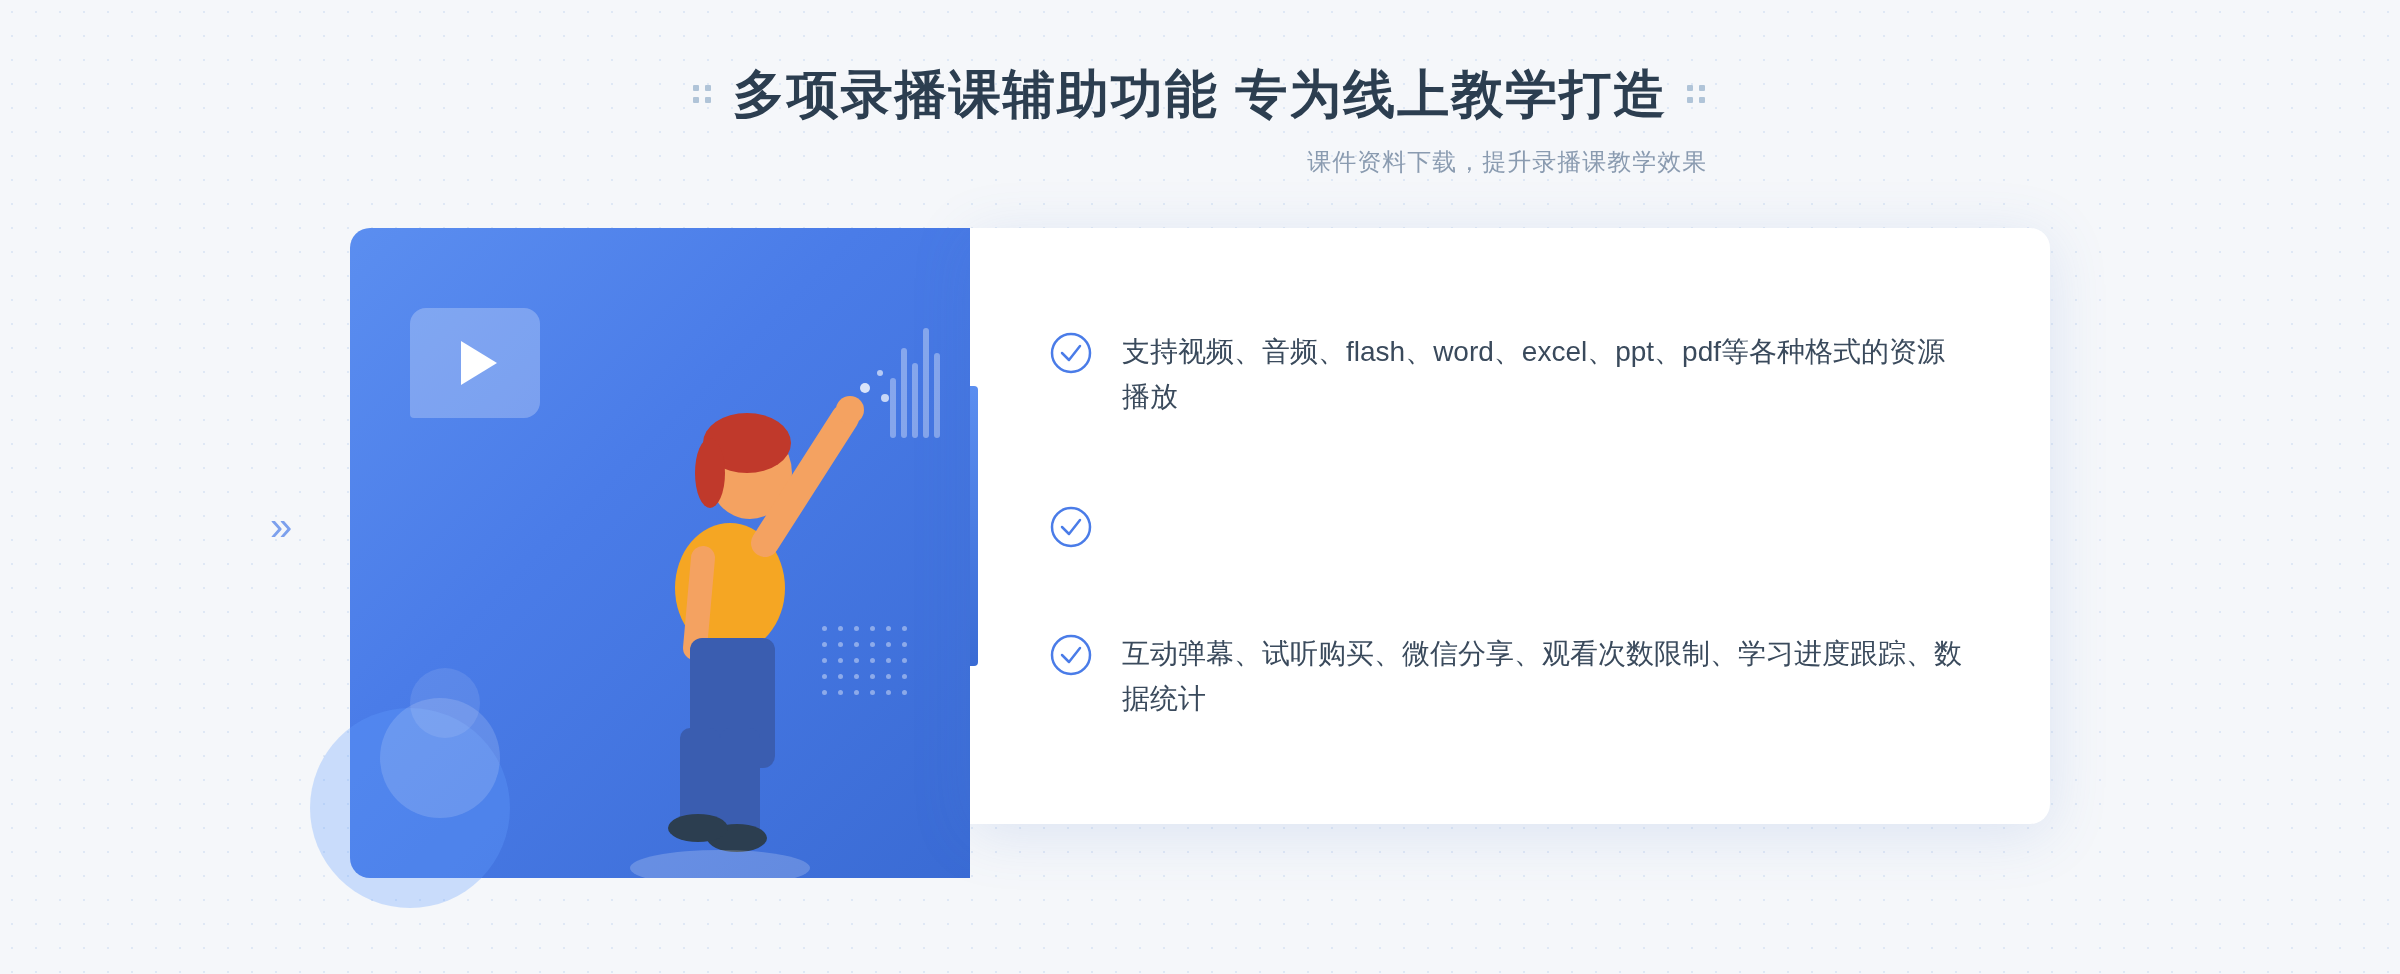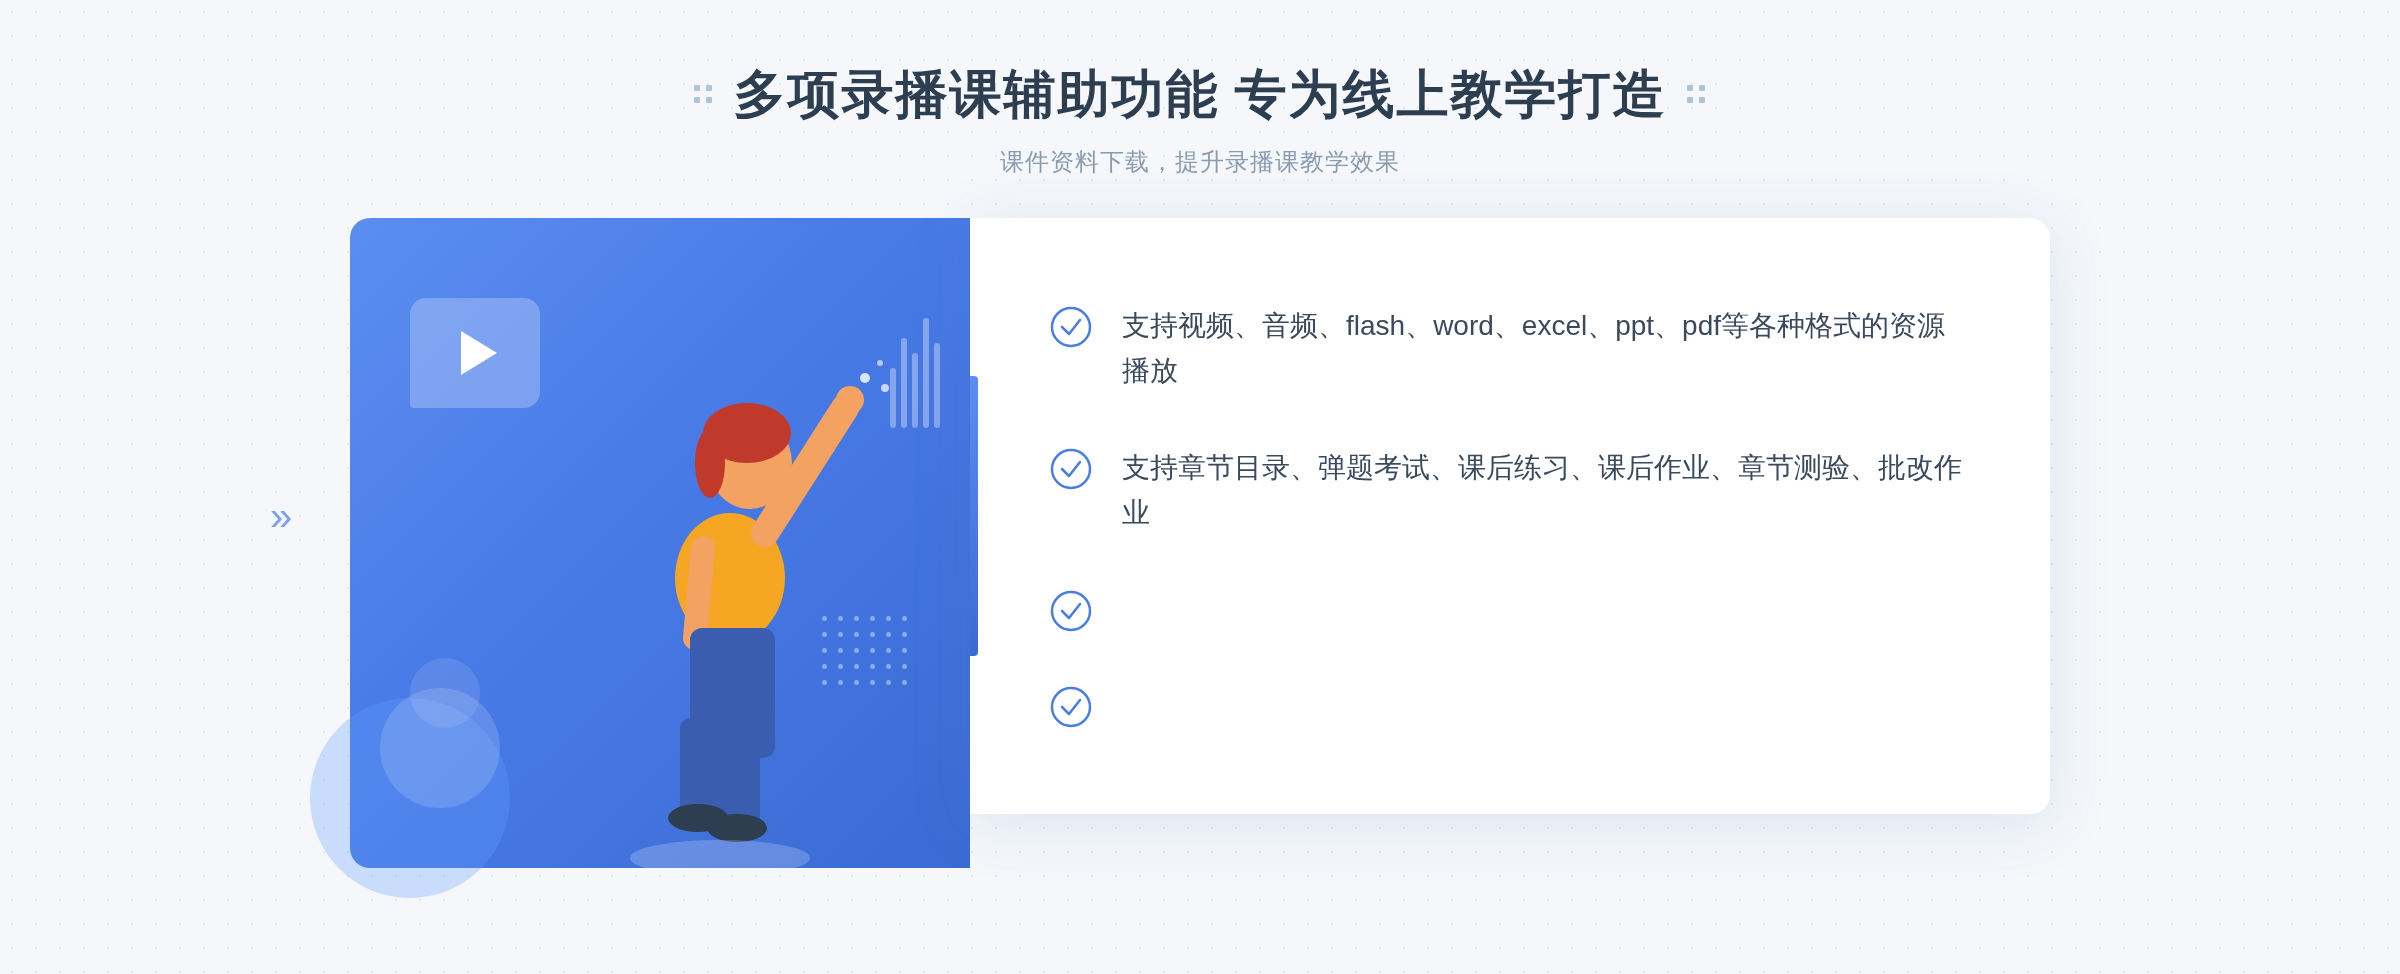--- a/index.html
+++ b/index.html
@@ -27,25 +27,24 @@
     .bg-dots {
       position: absolute;
       top: 0; left: 0; right: 0; bottom: 0;
       background-image: radial-gradient(circle, #c8d8f0 1px, transparent 1px);
       background-size: 24px 24px;
       opacity: 0.5;
       pointer-events: none;
     }
 
     .header-section {
-      text-align: center;
+      text-align: right;
       position: relative;
       z-index: 2;
-      margin-bottom: 40px;
-      font-family: Liberation Serif, serif;
+      margin-bottom: 50px;
     }
 
     .header-title-row {
       display: flex;
       align-items: center;
       justify-content: center;
       gap: 20px;
       margin-bottom: 16px;
     }
 
@@ -384,46 +383,38 @@
       <div class="feature-item">
         <div class="check-icon">
           <svg viewBox="0 0 42 42" fill="none" xmlns="http://www.w3.org/2000/svg">
             <circle cx="21" cy="21" r="19" stroke="#4a7ce8" stroke-width="2.5"></circle>
             <polyline points="12,21 19,28 30,14" stroke="#4a7ce8" stroke-width="2.5" stroke-linecap="round" stroke-linejoin="round" fill="none"></polyline>
           </svg>
         </div>
         <span class="feature-text">支持视频、音频、flash、word、excel、ppt、pdf等各种格式的资源播放</span>
       </div>
 
+
       <div class="feature-item">
         <div class="check-icon">
           <svg viewBox="0 0 42 42" fill="none" xmlns="http://www.w3.org/2000/svg">
             <circle cx="21" cy="21" r="19" stroke="#4a7ce8" stroke-width="2.5"></circle>
             <polyline points="12,21 19,28 30,14" stroke="#4a7ce8" stroke-width="2.5" stroke-linecap="round" stroke-linejoin="round" fill="none"></polyline>
           </svg>
         </div>
-        <span class="feature-text">支持章节目录、弹题考试、课后练习、课后作业、章节测验、批改作业</span>
       </div>
 
       <div class="feature-item">
         <div class="check-icon">
           <svg viewBox="0 0 42 42" fill="none" xmlns="http://www.w3.org/2000/svg">
             <circle cx="21" cy="21" r="19" stroke="#4a7ce8" stroke-width="2.5"></circle>
             <polyline points="12,21 19,28 30,14" stroke="#4a7ce8" stroke-width="2.5" stroke-linecap="round" stroke-linejoin="round" fill="none"></polyline>
           </svg>
         </div>
-      </div>
-
-      <div class="feature-item">
-        <div class="check-icon">
-          <svg viewBox="0 0 42 42" fill="none" xmlns="http://www.w3.org/2000/svg">
-            <circle cx="21" cy="21" r="19" stroke="#4a7ce8" stroke-width="2.5"></circle>
-            <polyline points="12,21 19,28 30,14" stroke="#4a7ce8" stroke-width="2.5" stroke-linecap="round" stroke-linejoin="round" fill="none"></polyline>
-          </svg>
-        </div>
+        <span class="feature-text">互动弹幕、试听购买、微信分享、观看次数限制、学习进度跟踪、数据统计</span>
       </div>
 
     </div>
 
     <div class="left-outer-deco" style="left:-80px; top:50%; transform:translateY(-50%);">
       <span class="chevron-double">»</span>
     </div>
 
   </div>
 

